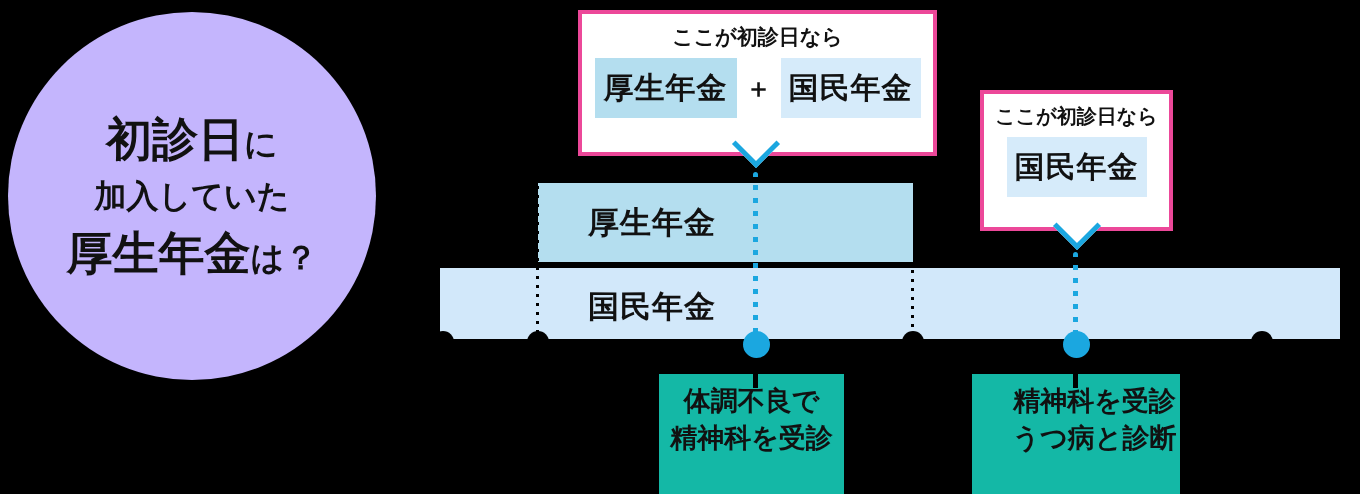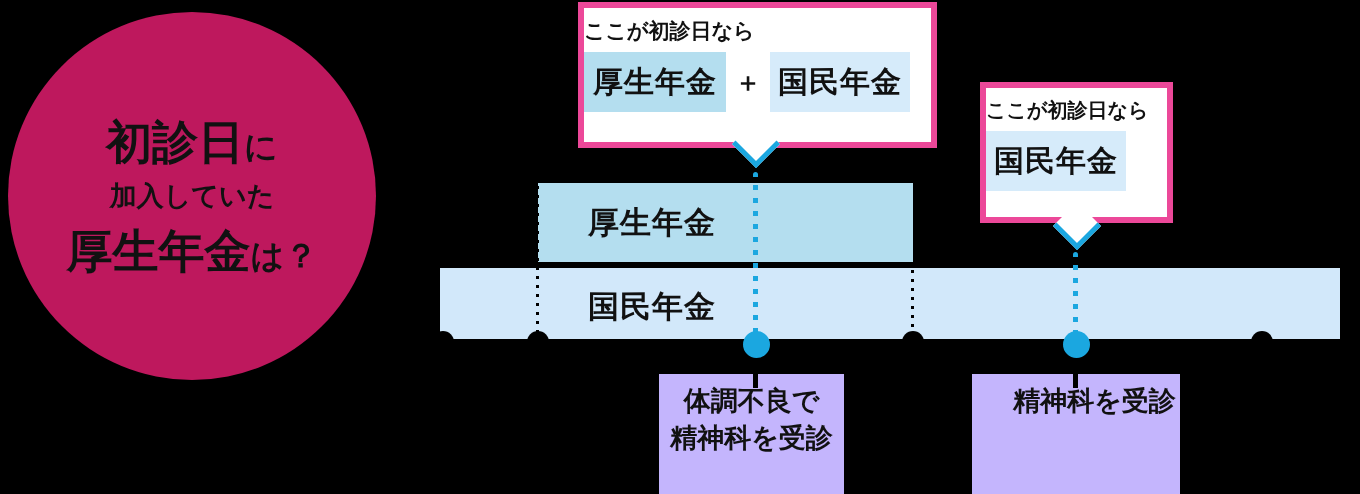--- a/index.html
+++ b/index.html
@@ -4,27 +4,27 @@
 <style>
   html,body{margin:0;padding:0;background:#000;}
   *{box-sizing:border-box;}
   .stage{
     position:relative;width:1360px;height:494px;background:#000;overflow:hidden;
     font-family:"Liberation Sans","DejaVu Sans",sans-serif;color:#111;
   }
   
   .q-circle{
     position:absolute;left:8px;top:12px;width:368px;height:368px;border-radius:50%;
-    background:#be185d;display:flex;flex-direction:column;align-items:center;justify-content:center;
+    background:#c4b5fd;display:flex;flex-direction:column;align-items:center;justify-content:center;
     gap:18px;text-align:center;
   }
   .q-line{font-weight:800;line-height:1;white-space:nowrap;}
   .q-big{font-size:46px;font-weight:800;}
   .q-small{font-size:33px;font-weight:800;}
-  .q-mid{font-size:27px;font-weight:800;}
+  .q-mid{font-size:32px;font-weight:800;}
   
   .bar{position:absolute;z-index:1;}
   .bar-kosei{left:538px;top:183px;width:375px;height:79px;background:#B4DEEF;}
   .bar-kokumin{left:440px;top:268px;width:900px;height:76px;background:#D2E8FA;}
   .bar-label{position:absolute;z-index:2;font-size:31px;font-weight:800;line-height:1;letter-spacing:1px;}
   .label-kosei{left:588px;top:207px;}
   .label-kokumin{left:588px;top:291px;}
   .baseline{position:absolute;left:436px;top:339px;width:908px;height:5px;background:#000;z-index:3;}
   
   .dotted{position:absolute;z-index:2;}
@@ -37,30 +37,30 @@
   
   .dot{position:absolute;border-radius:50%;z-index:6;}
   .dot-black{width:22px;height:22px;background:#000;top:331px;}
   .dot-blue{width:27px;height:27px;background:#1BA7E0;top:331px;}
   .dk-1{left:432px;} .dk-2{left:527px;} .dk-3{left:902px;} .dk-4{left:1251px;}
   .db-1{left:743px;} .db-2{left:1063px;}
   
   .connector{position:absolute;width:5px;height:44px;background:#000;top:344px;z-index:5;}
   .cn-1{left:753px;} .cn-2{left:1073px;}
   .event-box{
-    position:absolute;top:374px;height:120px;background:#c4b5fd;z-index:4;
+    position:absolute;top:374px;height:120px;background:#14b8a6;z-index:4;
     display:flex;flex-direction:column;align-items:center;padding-top:13px;gap:7px;
   }
   .ev-1{left:659px;width:185px;}
   .ev-2{left:972px;width:208px;padding-left:37px;}
   .event-line{font-size:27px;font-weight:800;line-height:1.1;white-space:nowrap;}
   
   .bubble{
-    position:absolute;background:#fff;border:6px solid #ec4899;z-index:10;
-    display:flex;flex-direction:column;align-items:flex-start;
+    position:absolute;background:#fff;border:4px solid #ec4899;z-index:10;
+    display:flex;flex-direction:column;align-items:center;margin-top:8px;
   }
   .bubble-1{left:578px;top:2px;width:359px;height:146px;}
   .bubble-2{left:980px;top:82px;width:193px;height:141px;}
   .bubble-title{font-size:21px;font-weight:800;margin-top:12px;line-height:1;white-space:nowrap;}
   .bubble-2 .bubble-title{font-size:20px;}
   .bubble-row{display:flex;align-items:center;margin-top:11px;gap:9px;}
   .pension-box{
     height:60px;display:flex;align-items:center;justify-content:center;
     font-size:30px;font-weight:800;white-space:nowrap;letter-spacing:1px;
   }
@@ -106,20 +106,21 @@
 
   <div class="connector cn-1"></div>
   <div class="connector cn-2"></div>
 
   <div class="event-box ev-1">
     <div class="event-line">体調不良で</div>
     <div class="event-line">精神科を受診</div>
   </div>
   <div class="event-box ev-2">
     <div class="event-line">精神科を受診</div>
+    <div class="event-line">うつ病と診断</div>
   </div>
 
   <div class="bubble bubble-1">
     <div class="bubble-title">ここが初診日なら</div>
     <div class="bubble-row">
       <div class="pension-box pb-kosei">厚生年金</div>
       <div class="plus-sign">＋</div>
       <div class="pension-box pb-kokumin">国民年金</div>
     </div>
   </div>

